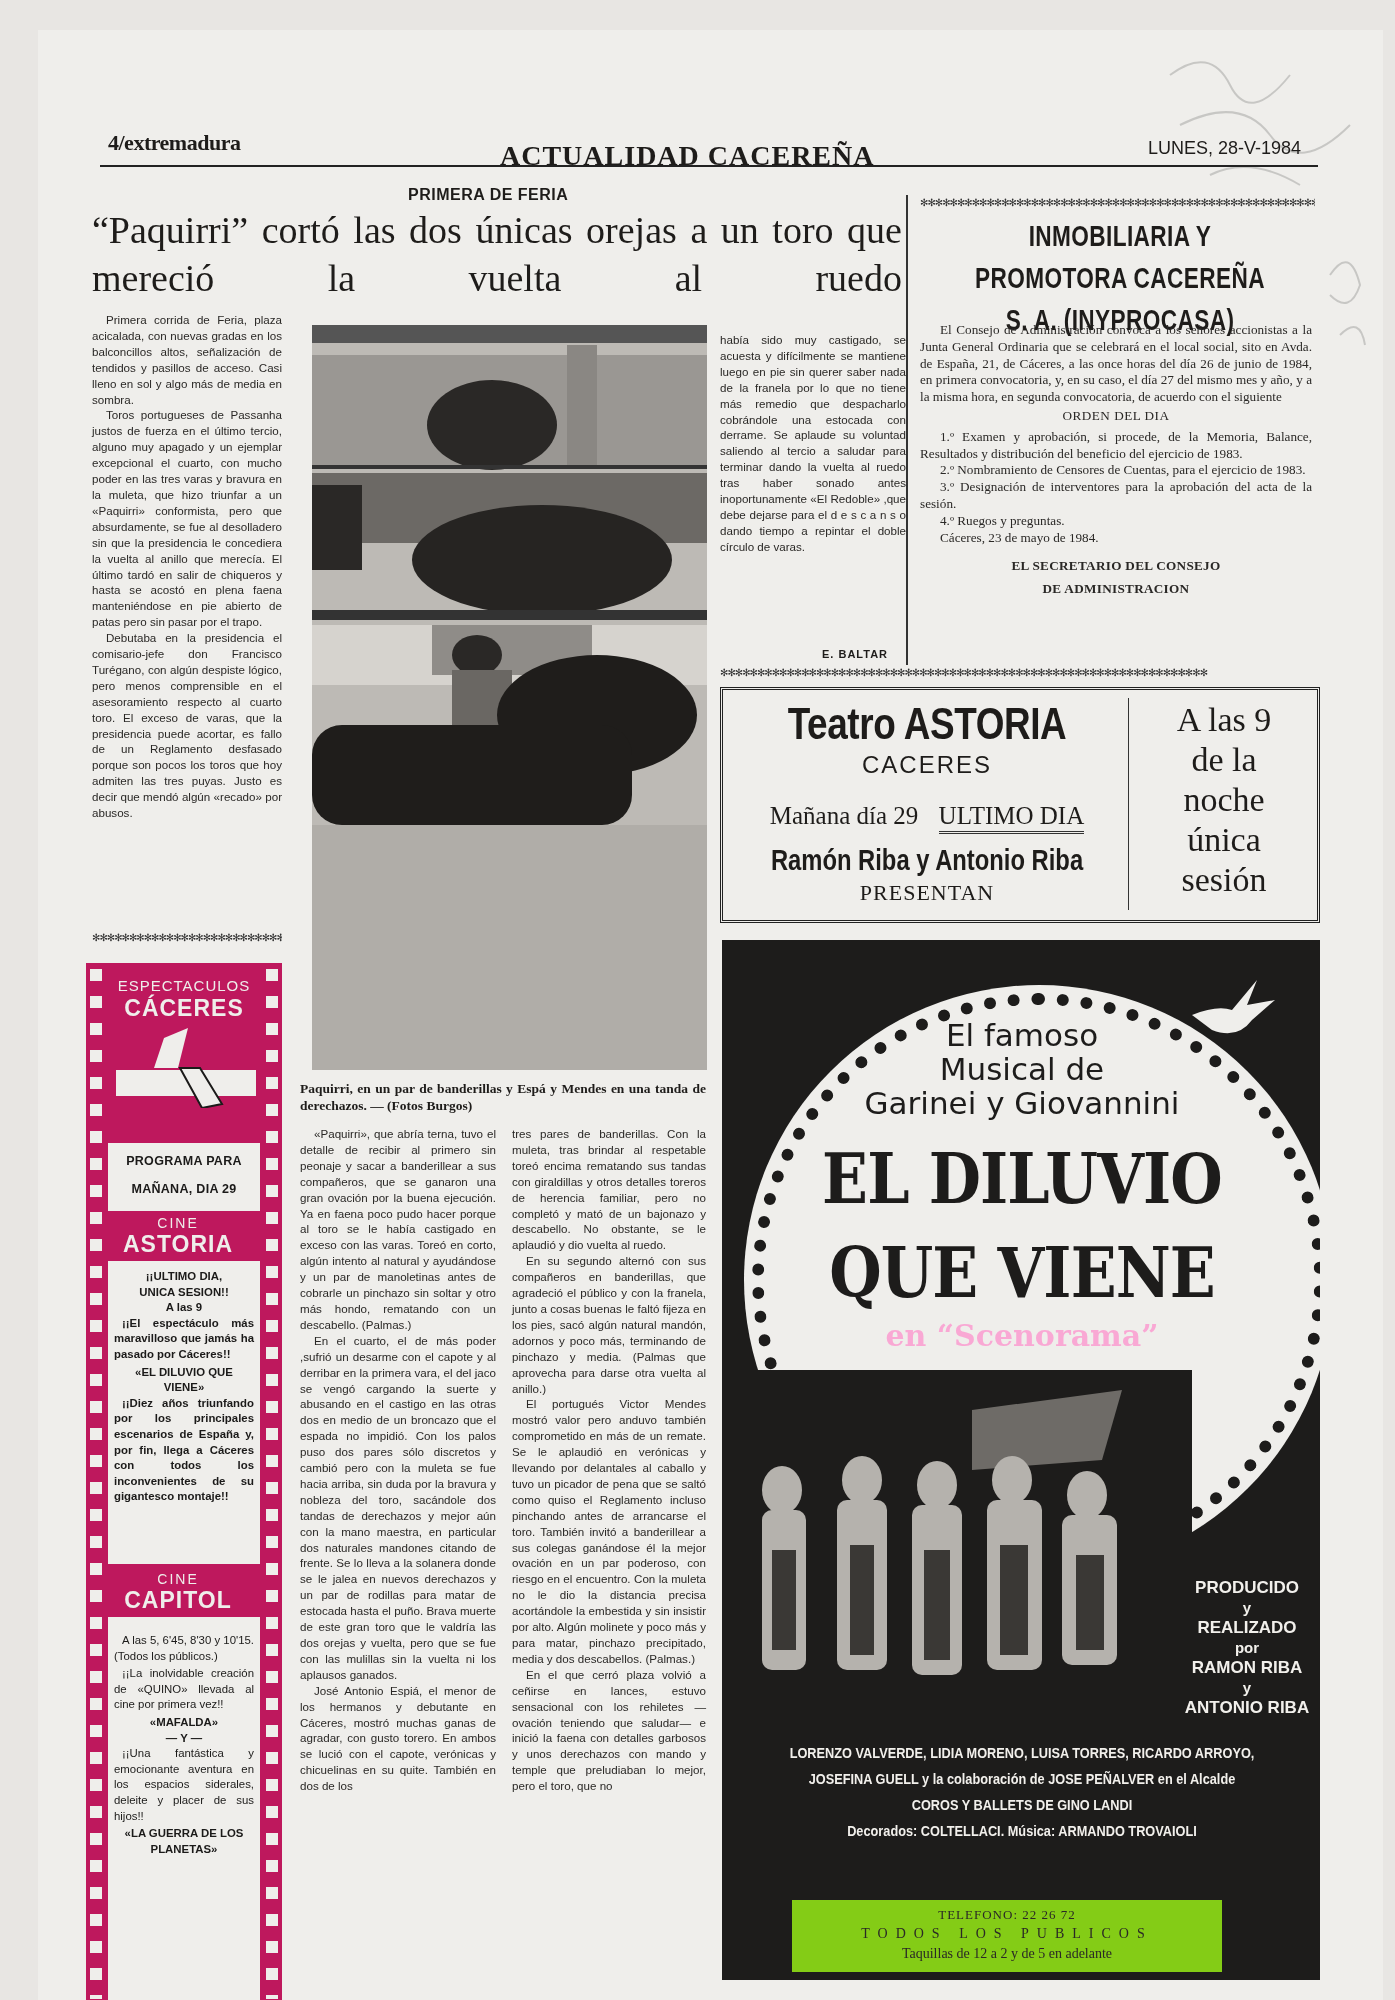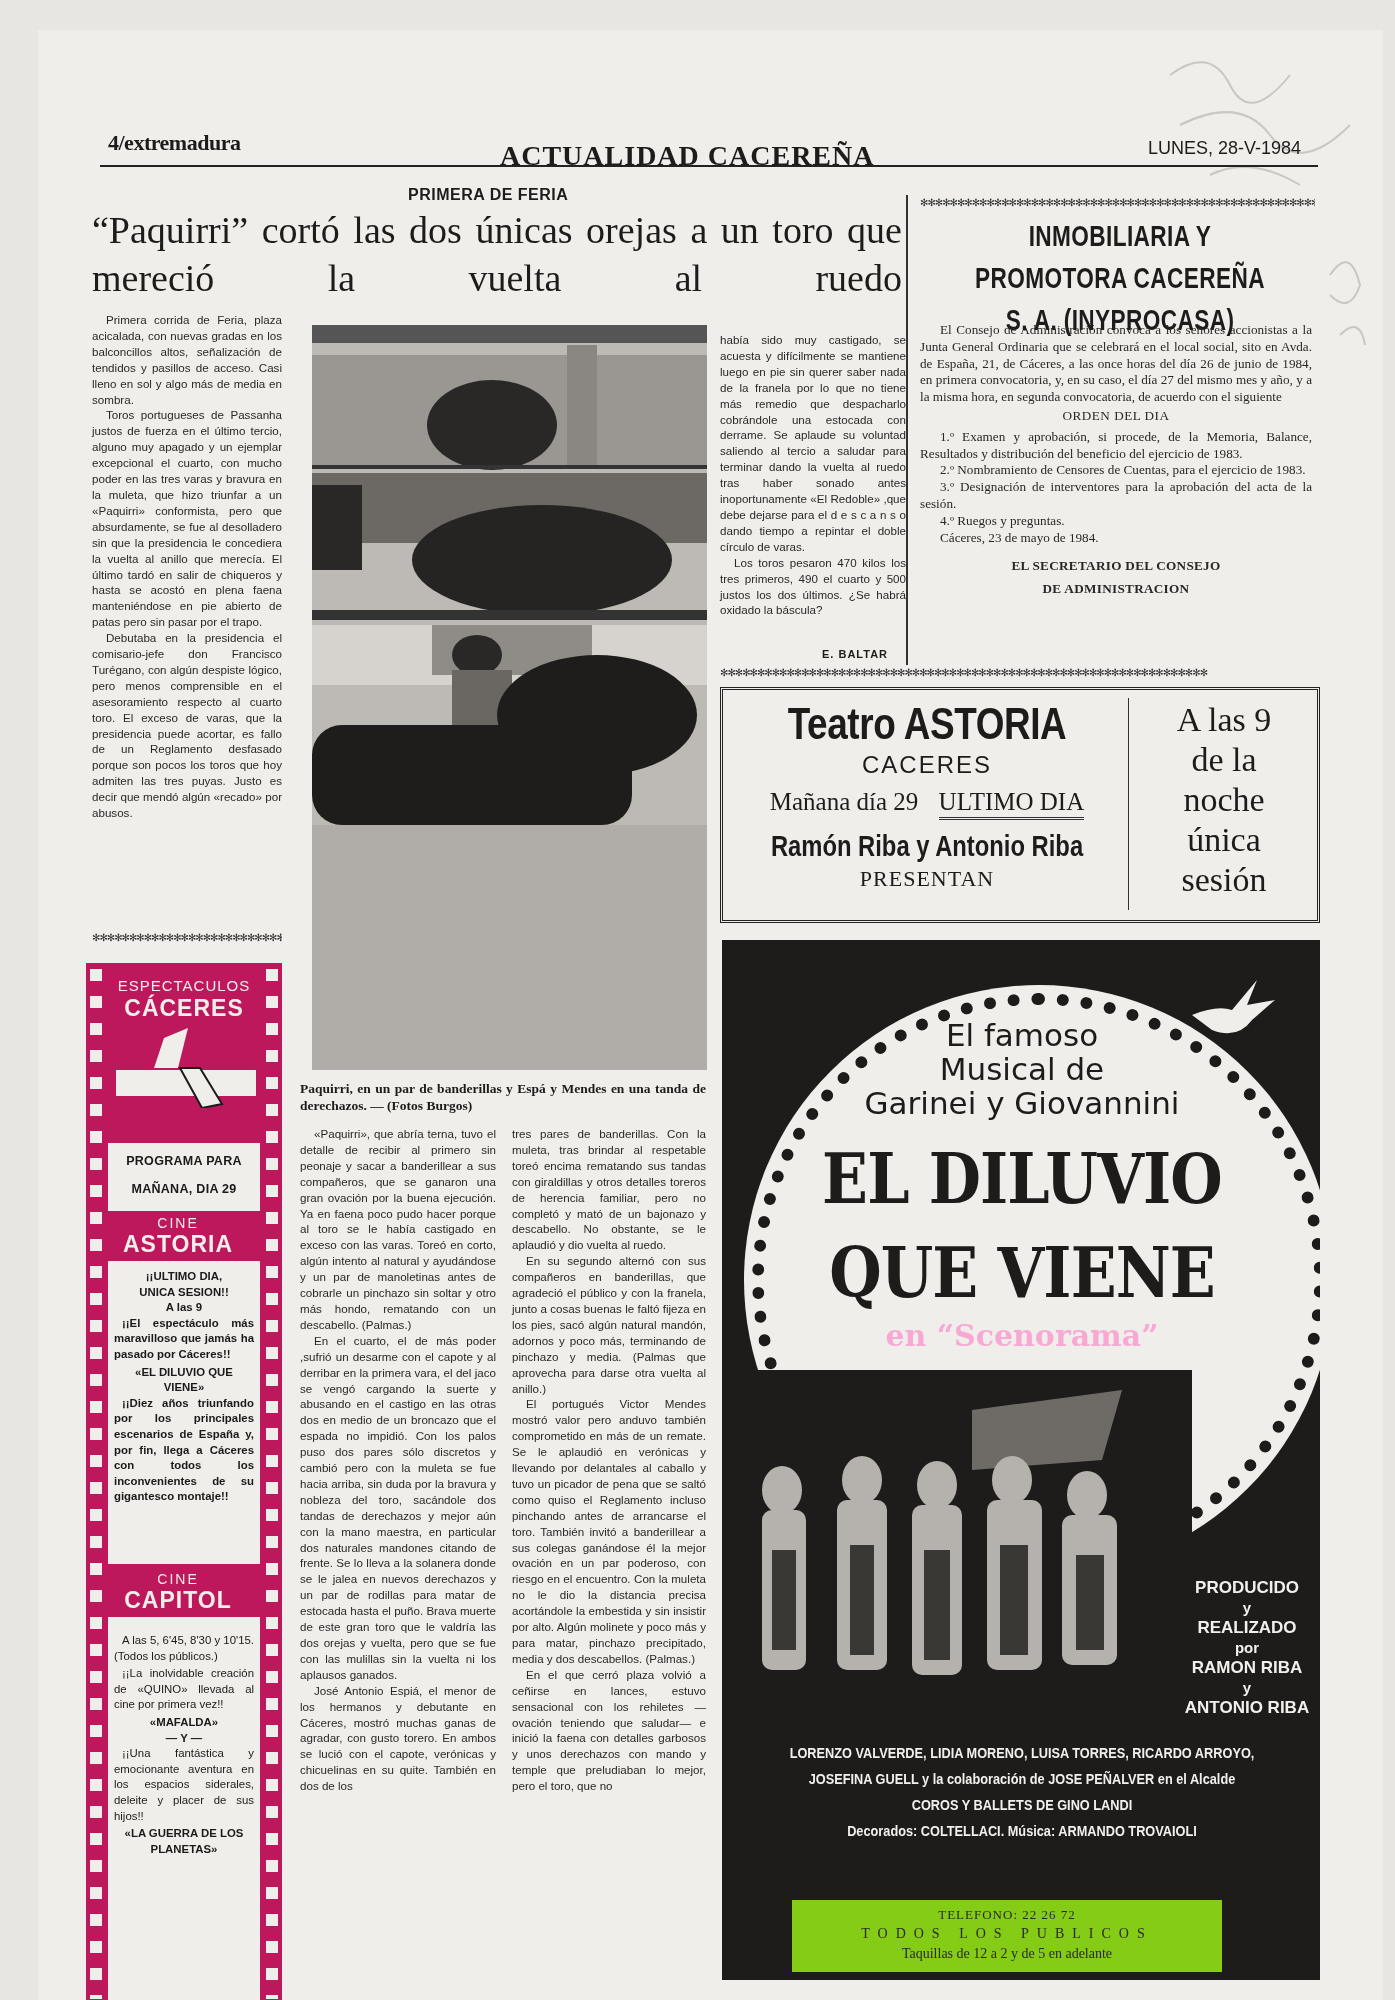--- a/index.html
+++ b/index.html
@@ -41,21 +41,21 @@
   .notice-order-title { text-align: center; margin: 2px 0 4px; letter-spacing: 0.5px; }
   .notice-sign { text-align: center; font-weight: bold; letter-spacing: 0.3px; }
   .notice-orn-bot { left: 720px; top: 667px; width: 598px; }
   
   .teatro { left: 720px; top: 687px; width: 600px; height: 236px; border: 3px double #222; }
   .teatro-left { position: absolute; left: 8px; top: 8px; width: 392px; text-align: center; }
   .teatro-divider { position: absolute; left: 405px; top: 8px; width: 1px; height: 212px; background: #333; }
   .teatro-right { position: absolute; left: 408px; top: 10px; width: 186px; text-align: center; font-family: "Liberation Serif", serif; font-size: 34px; line-height: 40px; }
   .teatro-name { font-weight: bold; font-size: 45px; line-height: 52px; transform: scaleX(0.82); letter-spacing: -0.5px; }
   .teatro-city { font-size: 24px; letter-spacing: 2px; line-height: 30px; }
-  .teatro-date-row { font-family: "Liberation Serif", serif; font-size: 25px; line-height: 36px; margin-top: 4px; }
+  .teatro-date-row { font-family: "Liberation Serif", serif; font-size: 25px; line-height: 36px; margin-top: 18px; }
   .teatro-ultimo { border-bottom: 3px double #333; padding-bottom: 2px; margin-left: 14px; }
   .teatro-presenters { font-weight: bold; font-size: 29px; line-height: 40px; transform: scaleX(0.82); margin-top: 6px; }
   .teatro-presentan { font-family: "Liberation Serif", serif; font-size: 22px; letter-spacing: 1px; line-height: 26px; }
   
   .musical { left: 722px; top: 940px; width: 598px; height: 1040px; background: #1d1c1b; overflow: hidden; }
   .circle { position: absolute; left: 22px; top: 45px; width: 590px; height: 590px; border-radius: 50%; background: #efeeeb; }
   .circle-dots { position: absolute; left: 30px; top: 53px; width: 574px; height: 574px; border-radius: 50%; border: 12px dotted #1d1c1b; }
   .dove { position: absolute; left: 465px; top: 35px; width: 90px; height: 70px; }
   .musical-sub { position: absolute; left: 40px; top: 78px; width: 520px; text-align: center; font-family: "DejaVu Sans", sans-serif; font-size: 31px; line-height: 34px; color: #1d1c1b; }
   .musical-title { position: absolute; left: 30px; top: 192px; width: 540px; text-align: center; font-family: "DejaVu Serif", serif; font-weight: bold; font-size: 70px; line-height: 94px; color: #1d1c1b; transform: scaleX(0.86); letter-spacing: -1px; }
@@ -132,21 +132,20 @@
     <ellipse cx="165" cy="330" rx="25" ry="20" fill="#2a2826"></ellipse>
     <rect x="140" y="345" width="60" height="80" fill="#6a6763"></rect>
     <ellipse cx="285" cy="390" rx="100" ry="60" fill="#1f1d1b"></ellipse>
     <rect x="0" y="400" width="320" height="100" rx="30" fill="#1f1d1b"></rect>
     <rect x="0" y="500" width="395" height="245" fill="#b0ada8"></rect>
   </svg>
 </div>
 
 <div class="abs body-text col2">
   <p style="text-indent:0">había sido muy castigado, se acuesta y difícilmente se mantiene luego en pie sin querer saber nada de la franela por lo que no tiene más remedio que despacharlo cobrándole una estocada con derrame. Se aplaude su voluntad saliendo al tercio a saludar para terminar dando la vuelta al ruedo tras haber sonado antes inoportunamente «El Redoble» ,que debe dejarse para el d e s c a n s o dando tiempo a repintar el doble círculo de varas.</p>
-  <p>Los toros pesaron 470 kilos los tres primeros, 490 el cuarto y 500 justos los dos últimos. ¿Se habrá oxidado la báscula?</p>
 </div>
 <div class="abs byline">E. BALTAR</div>
 
 <div class="abs caption">Paquirri, en un par de banderillas y Espá y Mendes en una tanda de derechazos. — (Fotos Burgos)</div>
 
 <div class="abs body-text col3">
   <p>«Paquirri», que abría terna, tuvo el detalle de recibir al primero sin peonaje y sacar a banderillear a sus compañeros, que se ganaron una gran ovación por la buena ejecución. Ya en faena poco pudo hacer porque al toro se le había castigado en exceso con las varas. Toreó en corto, algún intento al natural y ayudándose y un par de manoletinas antes de cobrarle un pinchazo sin soltar y otro más hondo, rematando con un descabello. (Palmas.)</p>
   <p>En el cuarto, el de más poder ,sufrió un desarme con el capote y al derribar en la primera vara, el del jaco se vengó cargando la suerte y abusando en el castigo en las otras dos en medio de un broncazo que el espada no impidió. Con los palos puso dos pares sólo discretos y cambió pero con la muleta se fue hacia arriba, sin duda por la bravura y nobleza del toro, sacándole dos tandas de derechazos y mejor aún con la mano maestra, en particular dos naturales mandones citando de frente. Se lo lleva a la solanera donde se le jalea en nuevos derechazos y un par de rodillas para matar de estocada hasta el puño. Brava muerte de este gran toro que le valdría las dos orejas y vuelta, pero que se fue con las mulillas sin la vuelta ni los aplausos ganados.</p>
   <p>José Antonio Espiá, el menor de los hermanos y debutante en Cáceres, mostró muchas ganas de agradar, con gusto torero. En ambos se lució con el capote, verónicas y chicuelinas en su quite. También en dos de los</p>
 </div>

